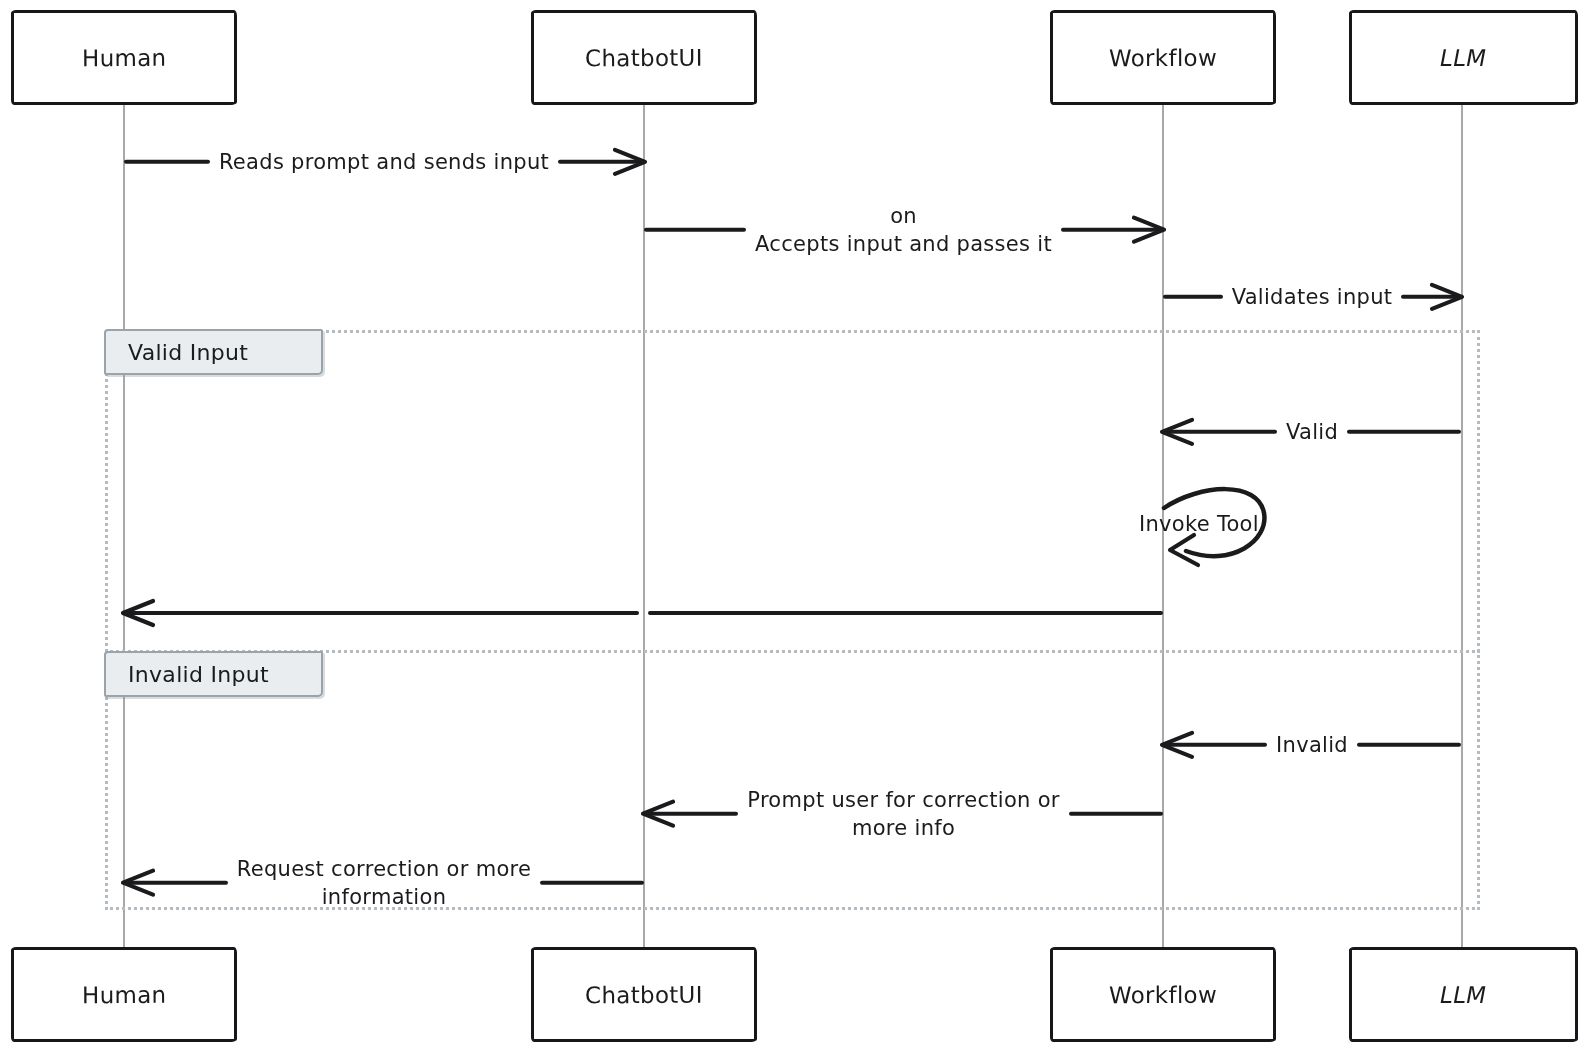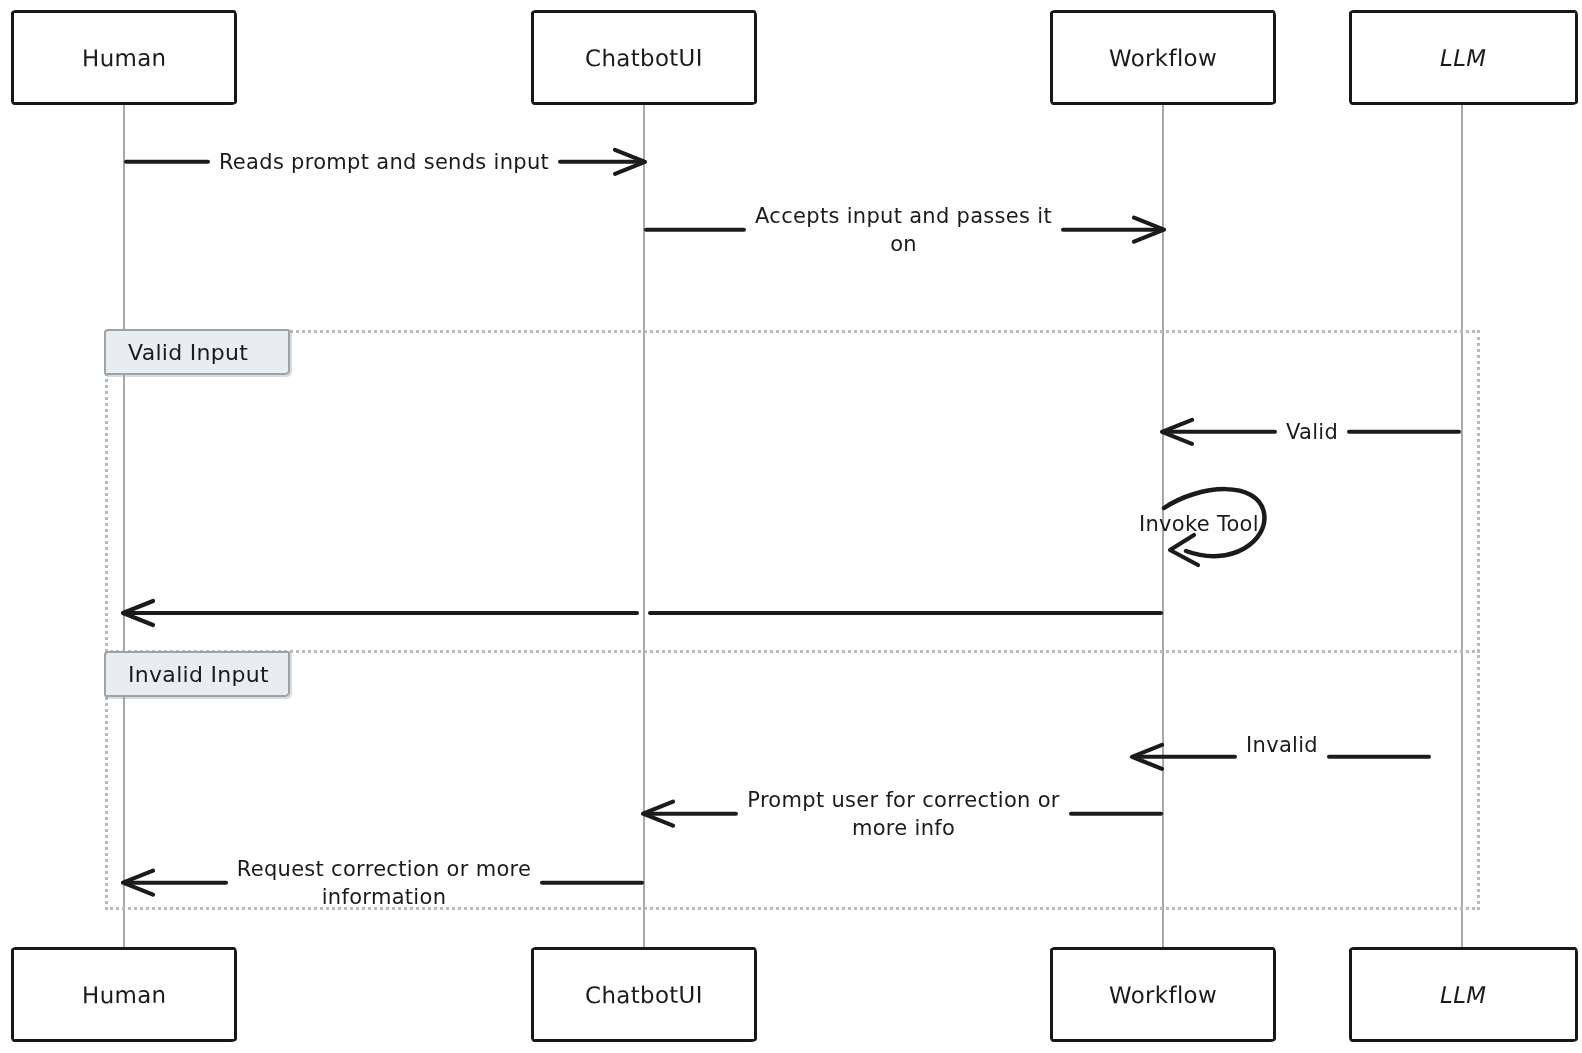--- a/index.html
+++ b/index.html
@@ -34,21 +34,21 @@
   
   .alt-frame{
     position:absolute;left:105px;top:330px;width:1375px;height:580px;
     border:3px dotted var(--frame);
   }
   .alt-divider{
     position:absolute;left:105px;top:650px;width:1375px;height:0;
     border-top:3px dotted var(--frame);
   }
   .alt-label{
-    position:absolute;left:104px;width:186px;height:46px;
+    position:absolute;left:104px;width:219px;height:46px;
     background:var(--label-bg);
     border:2.5px solid var(--label-border);
     border-radius:4px 2px 5px 2px;
     box-shadow:2px 2px 0 rgba(144,154,160,.35);
     display:flex;align-items:center;
     padding-left:22px;font-size:22px;
   }
   
   .msg{
     position:absolute;display:flex;align-items:center;gap:9px;
@@ -119,30 +119,41 @@
     <div class="seg">
       <svg class="ah r" viewBox="0 0 40 32">
           <polyline points="5,4 35,16 5,28"></polyline>
         </svg>
     </div>
   </div>
 
   <div class="msg" style="left:644px;top:230px;width:519px;">
     <div class="seg"></div>
     <div class="mlabel">
+      <span>on</span>
       <span>Accepts input and passes it</span>
-      <span>on</span>
     </div>
     <div class="seg">
       <svg class="ah r" viewBox="0 0 40 32">
           <polyline points="5,4 35,16 5,28"></polyline>
         </svg>
     </div>
   </div>
 
+  <div class="msg" style="left:1163px;top:297px;width:298px;">
+    <div class="seg"></div>
+    <div class="mlabel">
+      <span>Validates input</span>
+    </div>
+    <div class="seg">
+      <svg class="ah r" viewBox="0 0 40 32">
+          <polyline points="5,4 35,16 5,28"></polyline>
+        </svg>
+    </div>
+  </div>
 
   <div class="msg" style="left:1163px;top:432px;width:298px;justify-content:space-between;">
     <div class="seg">
       <svg class="ah l" viewBox="0 0 40 32">
           <polyline points="35,4 5,16 35,28"></polyline>
         </svg>
     </div>
     <div class="mlabel">
       <span>Valid</span>
     </div>
@@ -159,21 +170,21 @@
 
   <div class="msg" style="left:124px;top:613px;width:1039px;">
     <div class="seg">
       <svg class="ah l" viewBox="0 0 40 32">
           <polyline points="35,4 5,16 35,28"></polyline>
         </svg>
     </div>
     <div class="seg"></div>
   </div>
 
-  <div class="msg" style="left:1133px;top:745px;width:298px;align-items:flex-end;">
+  <div class="msg" style="left:1163px;top:745px;width:298px;">
     <div class="seg">
       <svg class="ah l" viewBox="0 0 40 32">
           <polyline points="35,4 5,16 35,28"></polyline>
         </svg>
     </div>
     <div class="mlabel">
       <span>Invalid</span>
     </div>
     <div class="seg"></div>
   </div>

